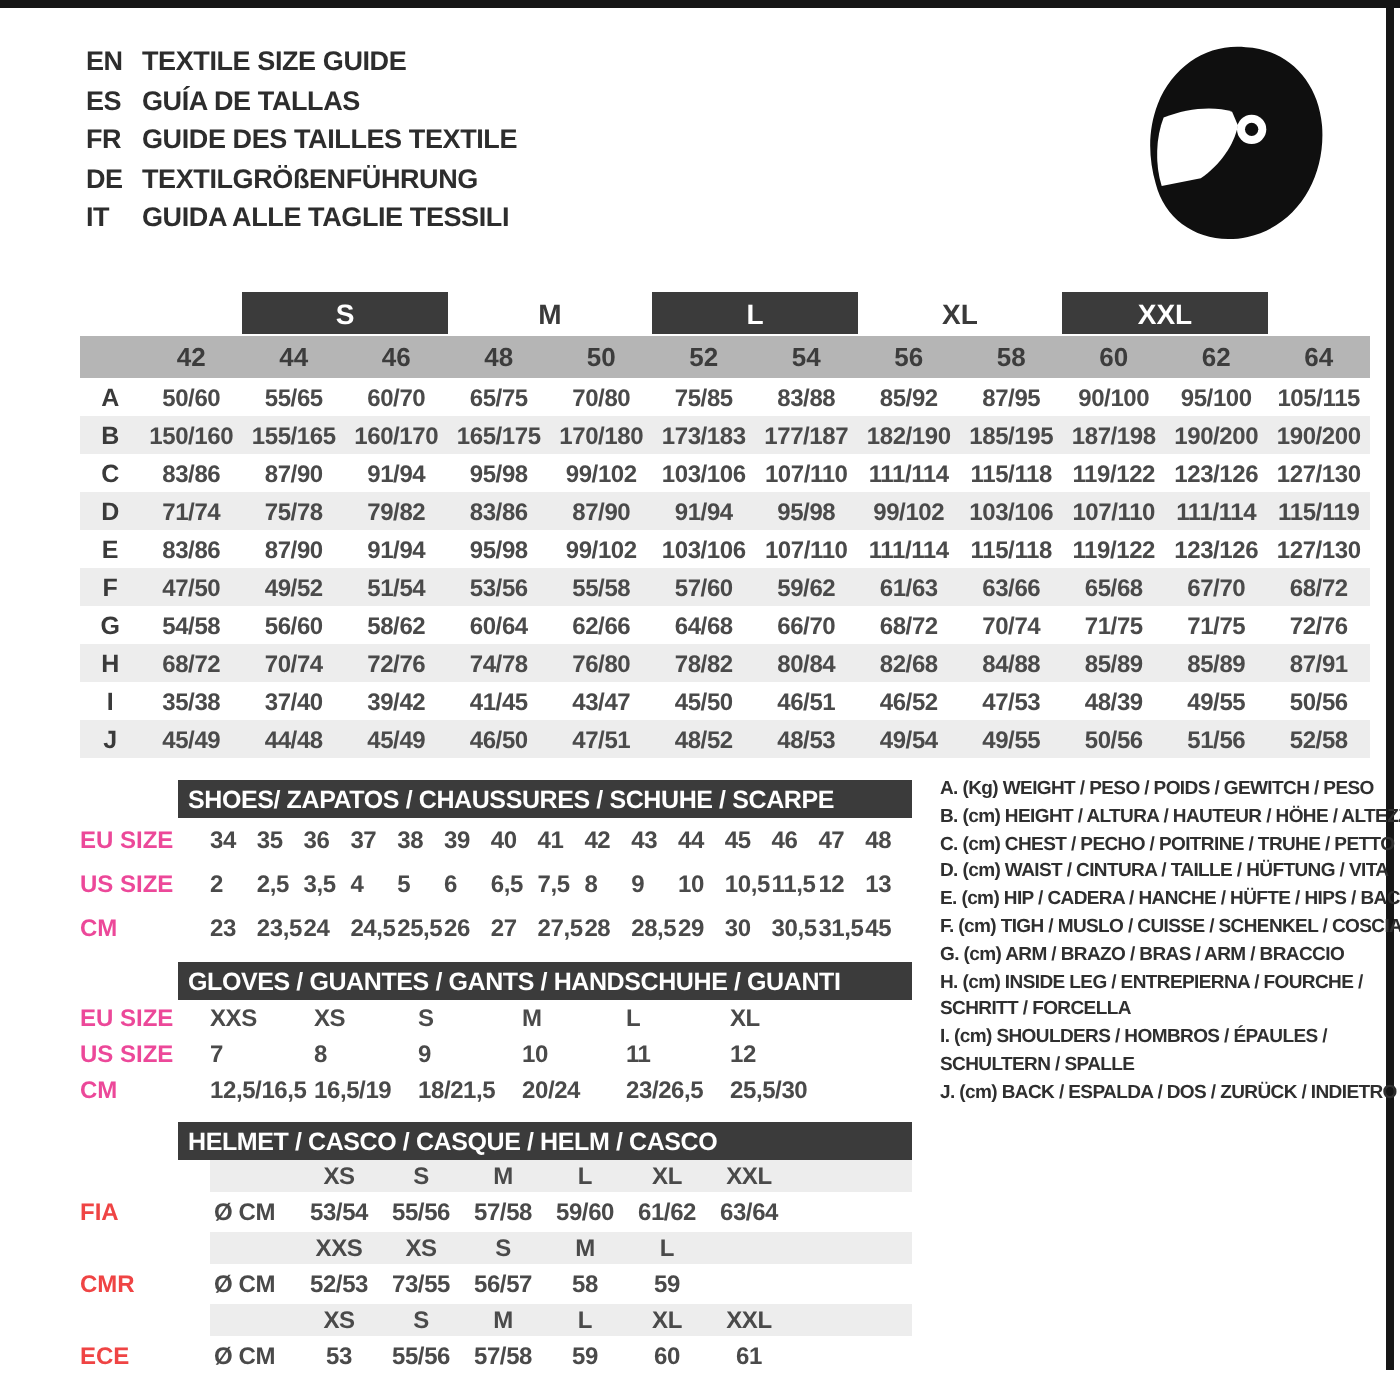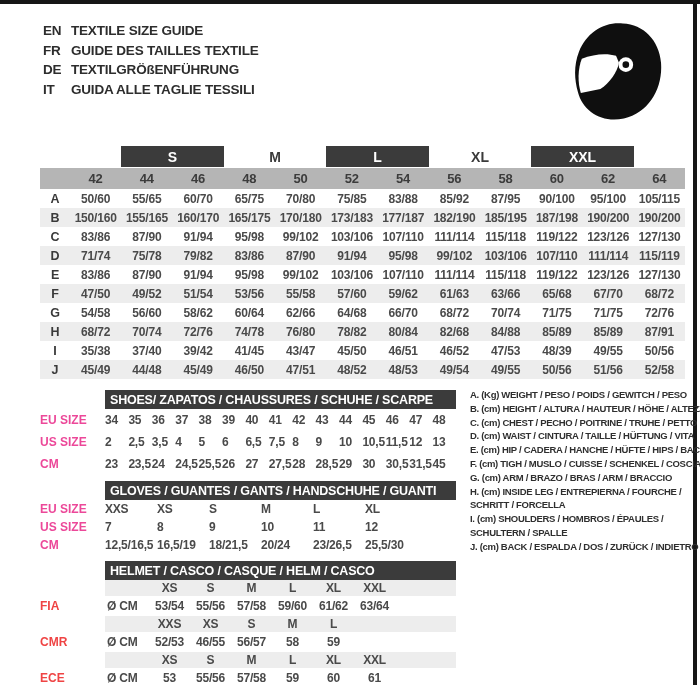--- a/index.html
+++ b/index.html
@@ -34,21 +34,21 @@
   .sg.g-xxl{ grid-column:11 / span 2; }
   .band { height:21px; background:#b5b5b5; align-items:center; text-align:center;
           font-weight:bold; font-size:13px; color:#3c3c3c; }
   .strow { height:19px; align-items:center; text-align:center;
            font-weight:bold; font-size:12px; color:#4a4a4a; letter-spacing:-0.2px; }
   .strows > div.strow:nth-of-type(even) { background:#ededed; }
   .letter { font-size:12.5px; color:#3a3a3a; }
 
   
   .sec { position:absolute; left:40px; width:416px; }
-  .sec-bar { margin-left:65px; height:19px; background:#3b3b3b; color:#ffffff;
+  .sec-bar { margin-left:49px; height:19px; background:#3b3b3b; color:#ffffff;
              display:flex; align-items:center; padding-left:5px;
              font-weight:bold; font-size:12.5px; letter-spacing:-0.2px; }
   .srow { display:flex; font-weight:bold; font-size:12px; color:#4a4a4a; }
   .rlabel { width:65px; display:flex; align-items:center; font-size:12px; color:#ec4899; }
   .vals { flex:1; display:grid; align-items:center; text-align:left; letter-spacing:-0.2px; }
   .shoes { top:390px; } .shoes .srow { height:22px; }
   .shoes .vals { grid-template-columns:repeat(15,1fr); }
   .gloves { top:481px; } .gloves .srow { height:18px; }
   .gloves .vals { grid-template-columns:repeat(6,52px) 1fr; }
 
@@ -74,20 +74,24 @@
 <div class="frame-top"></div>
 <div class="frame-right"></div>
 
 <div class="langs">
 
     <div class="lang-row">
       <span class="lang-code">EN</span>
       <span class="lang-text">TEXTILE SIZE GUIDE</span>
     </div>
 
+    <div class="lang-row">
+      <span class="lang-code">ES</span>
+      <span class="lang-text">GUÍA DE TALLAS</span>
+    </div>
 
     <div class="lang-row">
       <span class="lang-code">FR</span>
       <span class="lang-text">GUIDE DES TAILLES TEXTILE</span>
     </div>
 
     <div class="lang-row">
       <span class="lang-code">DE</span>
       <span class="lang-text">TEXTILGRÖßENFÜHRUNG</span>
     </div>
@@ -692,21 +696,21 @@
 
               <span>L</span>
             </div>
           <div class="hrow hdata">
             <span class="ocm">Ø CM</span>
             <span style="display:contents">
               
             
                 <span>52/53</span>
               
-                <span>46/55</span>
+                <span>73/55</span>
               
                 <span>56/57</span>
               
                 <span>58</span>
               
                 <span>59</span>
               </span>
           </div>
         </div>
       </div>

